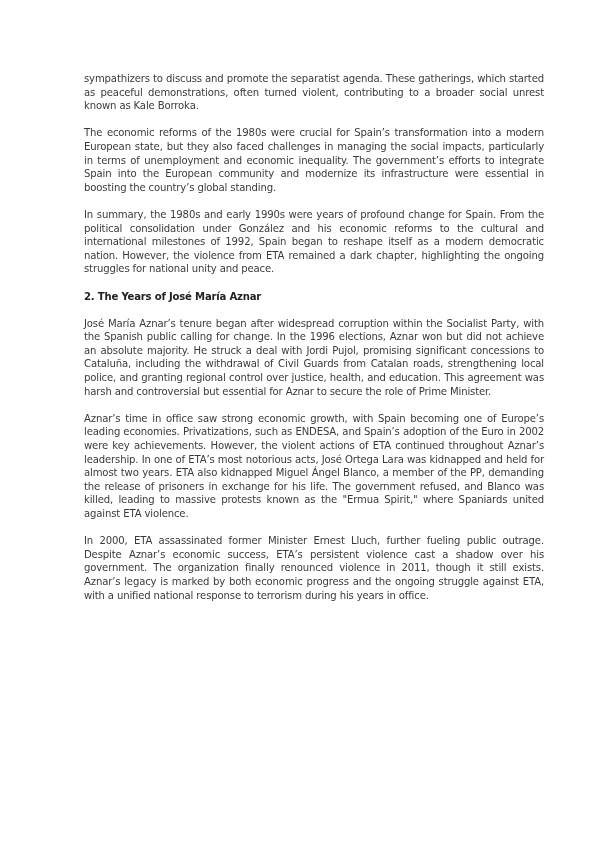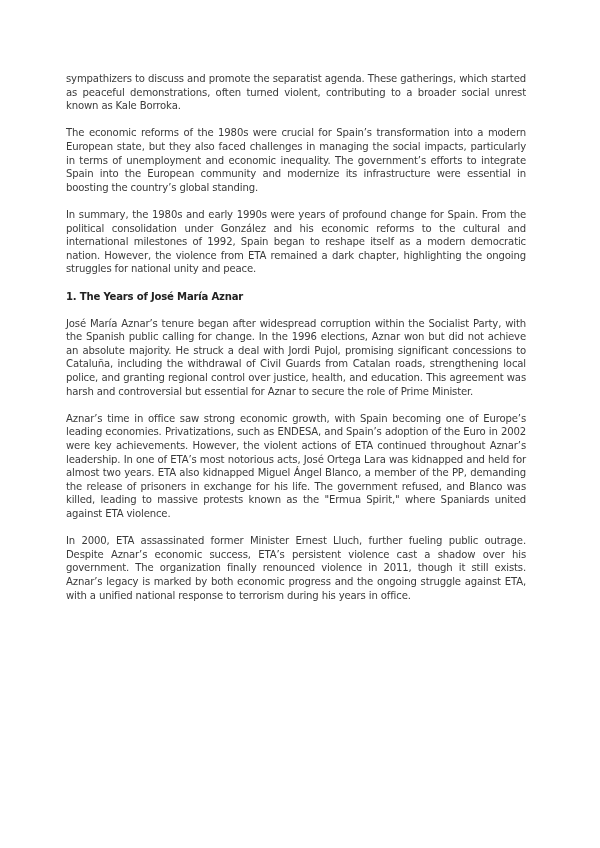--- a/index.html
+++ b/index.html
@@ -8,21 +8,21 @@
       background: #ffffff;
     }
     body {
       width: 600px;
       height: 848px;
       position: relative;
       overflow: hidden;
     }
     .page {
       position: absolute;
-      left: 66px;
+      left: 84px;
       top: 72px;
       width: 460px;
       font-family: "DejaVu Sans", sans-serif;
       font-size: 10.1px;
       line-height: 13.6px;
       color: #3a3a3a;
       letter-spacing: -0.15px;
     }
     .para {
       margin: 0 0 13.6px 0;
@@ -39,17 +39,17 @@
       letter-spacing: -0.2px;
     }
   </style>
 </head>
 <body>
 
 <div class="page">
   <p class="para">sympathizers to discuss and promote the separatist agenda. These gatherings, which started as peaceful demonstrations, often turned violent, contributing to a broader social unrest known as Kale Borroka.</p>
   <p class="para">The economic reforms of the 1980s were crucial for Spain’s transformation into a modern European state, but they also faced challenges in managing the social impacts, particularly in terms of unemployment and economic inequality. The government’s efforts to integrate Spain into the European community and modernize its infrastructure were essential in boosting the country’s global standing.</p>
   <p class="para">In summary, the 1980s and early 1990s were years of profound change for Spain. From the political consolidation under González and his economic reforms to the cultural and international milestones of 1992, Spain began to reshape itself as a modern democratic nation. However, the violence from ETA remained a dark chapter, highlighting the ongoing struggles for national unity and peace.</p>
-  <h2 class="heading">1. The Years of José María Aznar</h2>
+  <h2 class="heading">2. The Years of José María Aznar</h2>
   <p class="para">José María Aznar’s tenure began after widespread corruption within the Socialist Party, with the Spanish public calling for change. In the 1996 elections, Aznar won but did not achieve an absolute majority. He struck a deal with Jordi Pujol, promising significant concessions to Cataluña, including the withdrawal of Civil Guards from Catalan roads, strengthening local police, and granting regional control over justice, health, and education. This agreement was harsh and controversial but essential for Aznar to secure the role of Prime Minister.</p>
   <p class="para">Aznar’s time in office saw strong economic growth, with Spain becoming one of Europe’s leading economies. Privatizations, such as ENDESA, and Spain’s adoption of the Euro in 2002 were key achievements. However, the violent actions of ETA continued throughout Aznar’s leadership. In one of ETA’s most notorious acts, José Ortega Lara was kidnapped and held for almost two years. ETA also kidnapped Miguel Ángel Blanco, a member of the PP, demanding the release of prisoners in exchange for his life. The government refused, and Blanco was killed, leading to massive protests known as the "Ermua Spirit," where Spaniards united against ETA violence.</p>
   <p class="para">In 2000, ETA assassinated former Minister Ernest Lluch, further fueling public outrage. Despite Aznar’s economic success, ETA’s persistent violence cast a shadow over his government. The organization finally renounced violence in 2011, though it still exists. Aznar’s legacy is marked by both economic progress and the ongoing struggle against ETA, with a unified national response to terrorism during his years in office.</p>
 </div>
 
 </body></html>

